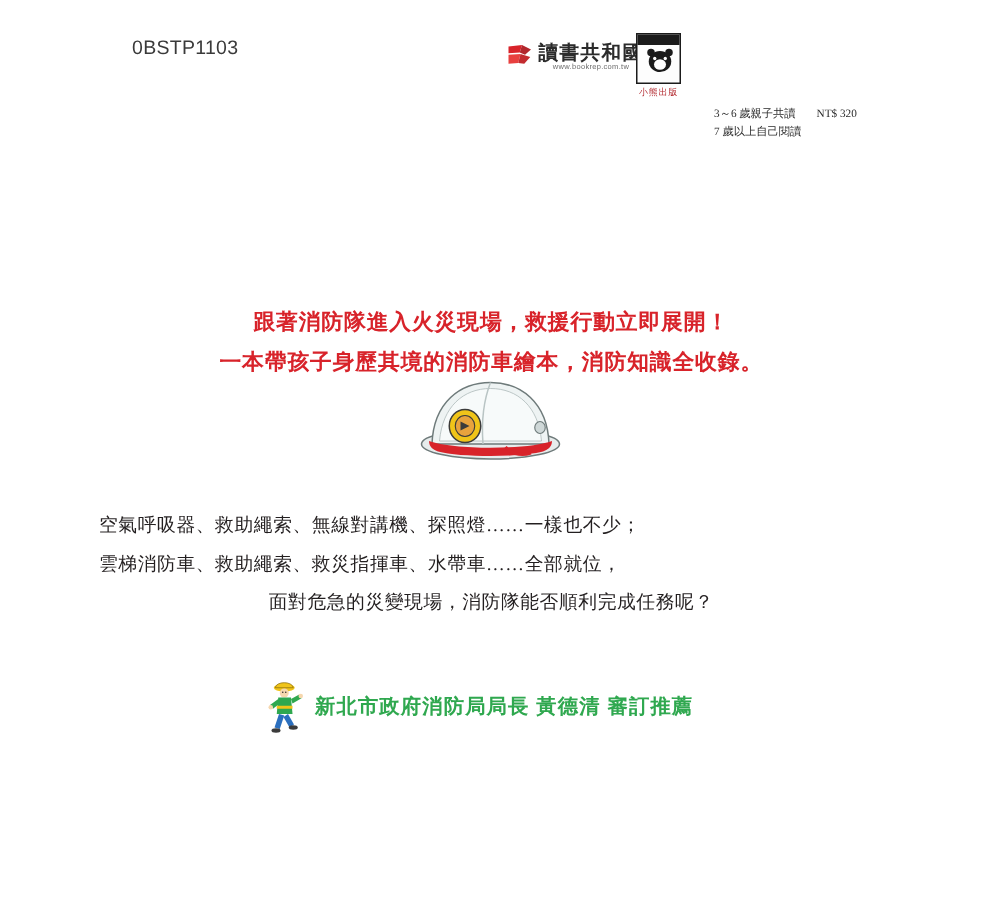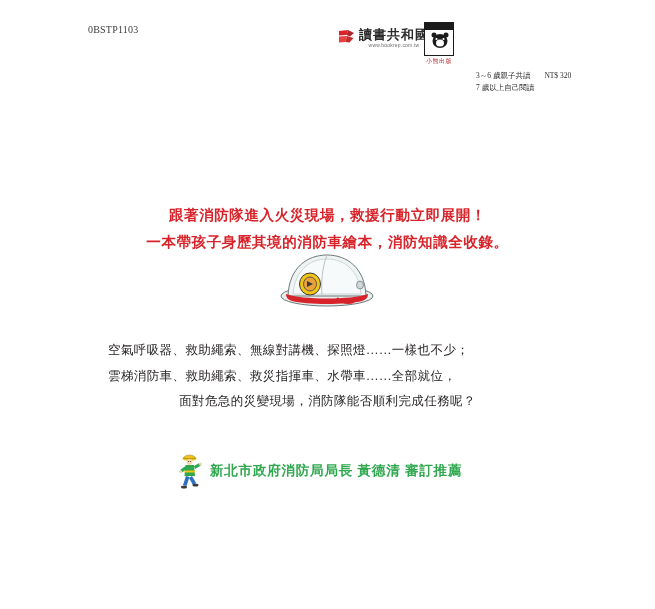--- a/index.html
+++ b/index.html
@@ -20,24 +20,24 @@
     position: absolute;
     inset: 0;
     background: #ffffff;
   }
 
   
   .sku {
     position: absolute;
     left: 88px;
     top: 24px;
-    font-size: 10px;
+    font-size: 13px;
     letter-spacing: 0.2px;
     color: #3a3a3a;
-    font-family: Liberation Serif, serif;
+    font-family: Liberation Sans, sans-serif;
   }
 
   .logo-block {
     position: absolute;
     left: 338px;
     top: 28px;
     display: flex;
     align-items: flex-start;
     text-align: center;
   }
@@ -155,21 +155,21 @@
     text-align: center;
     color: #231f20;
     font-size: 12.5px;
     line-height: 2.05;
     font-family: "Liberation Serif", serif;
     letter-spacing: 0.4px;
   }
   .body-copy .l1, .body-copy .l2 {
     display: block;
     text-align: left;
-    padding-left: 108px;
+    padding-left: 66px;
   }
   .body-copy .l3, .body-copy .l4 {
     display: block;
   }
 
   
   .endorse {
     position: absolute;
     left: 176px;
     top: 452px;

